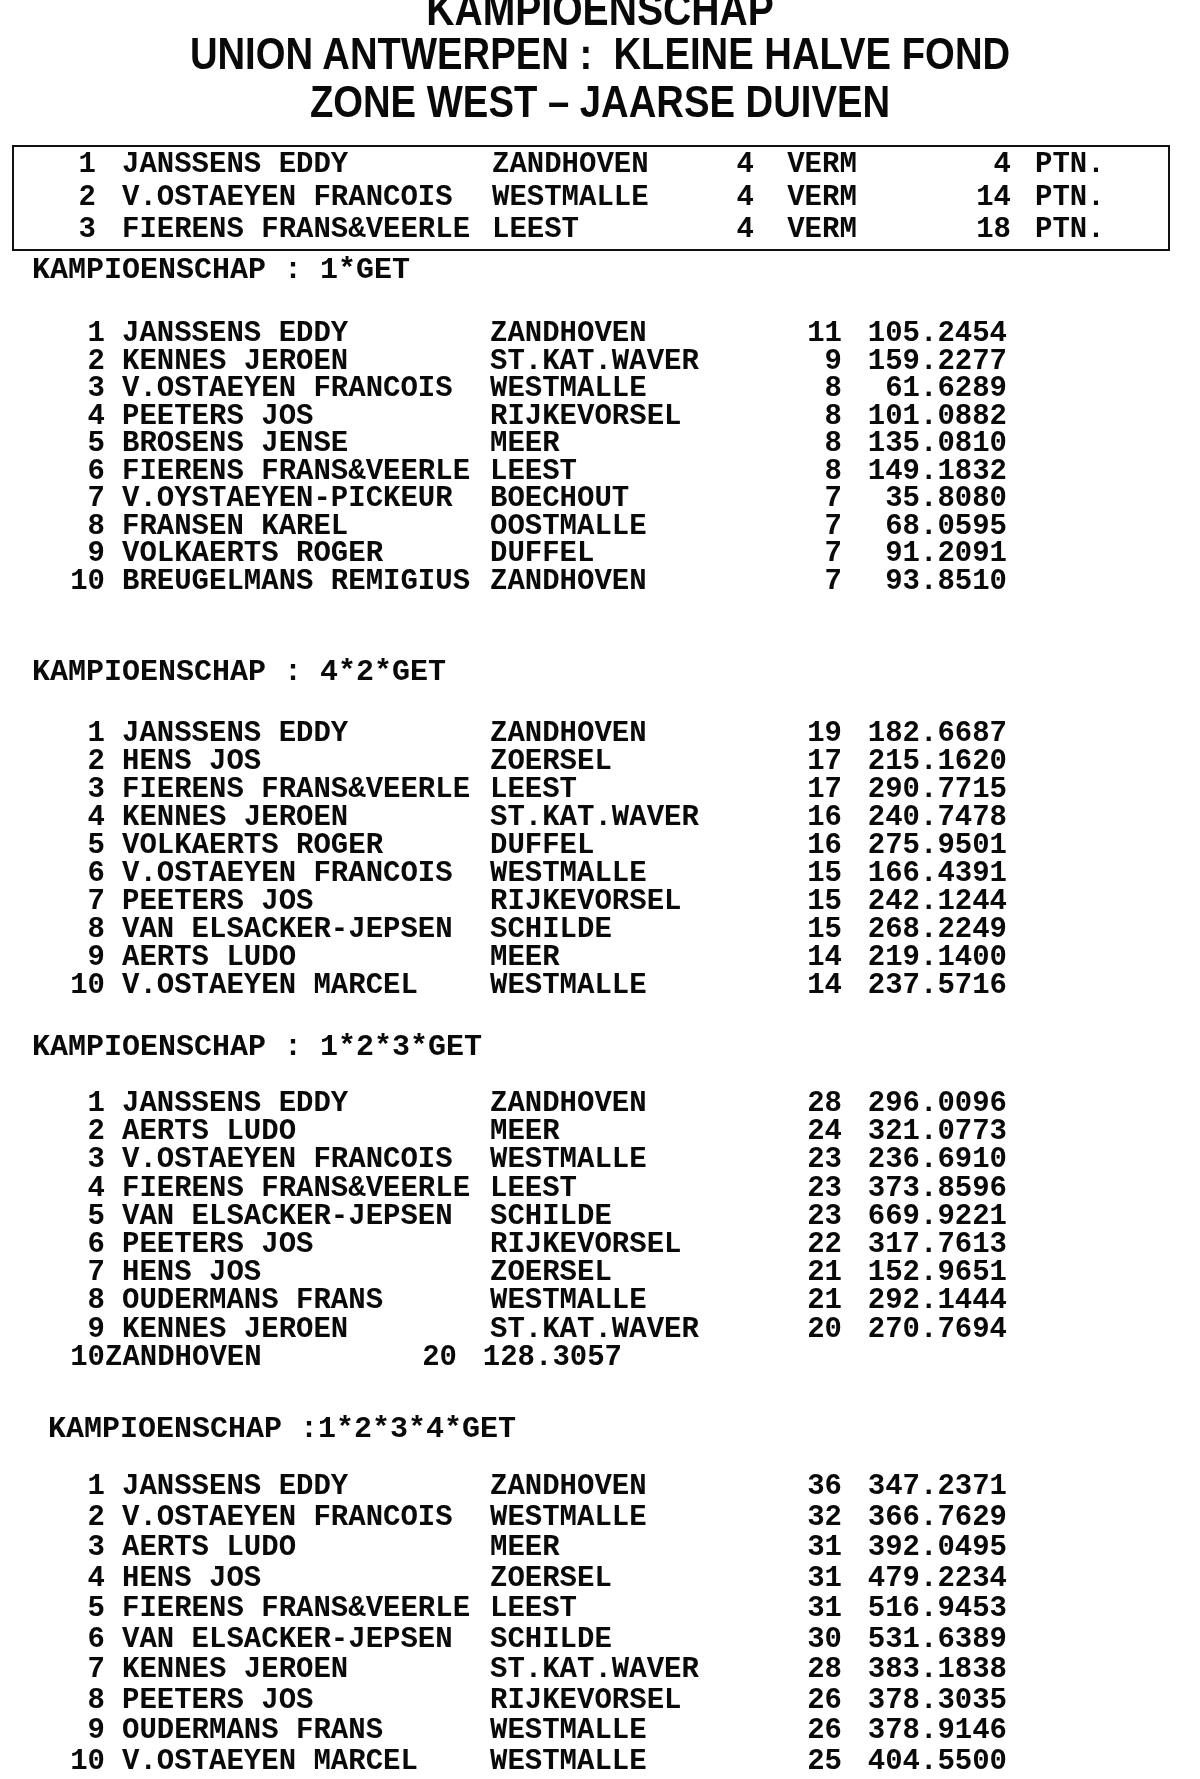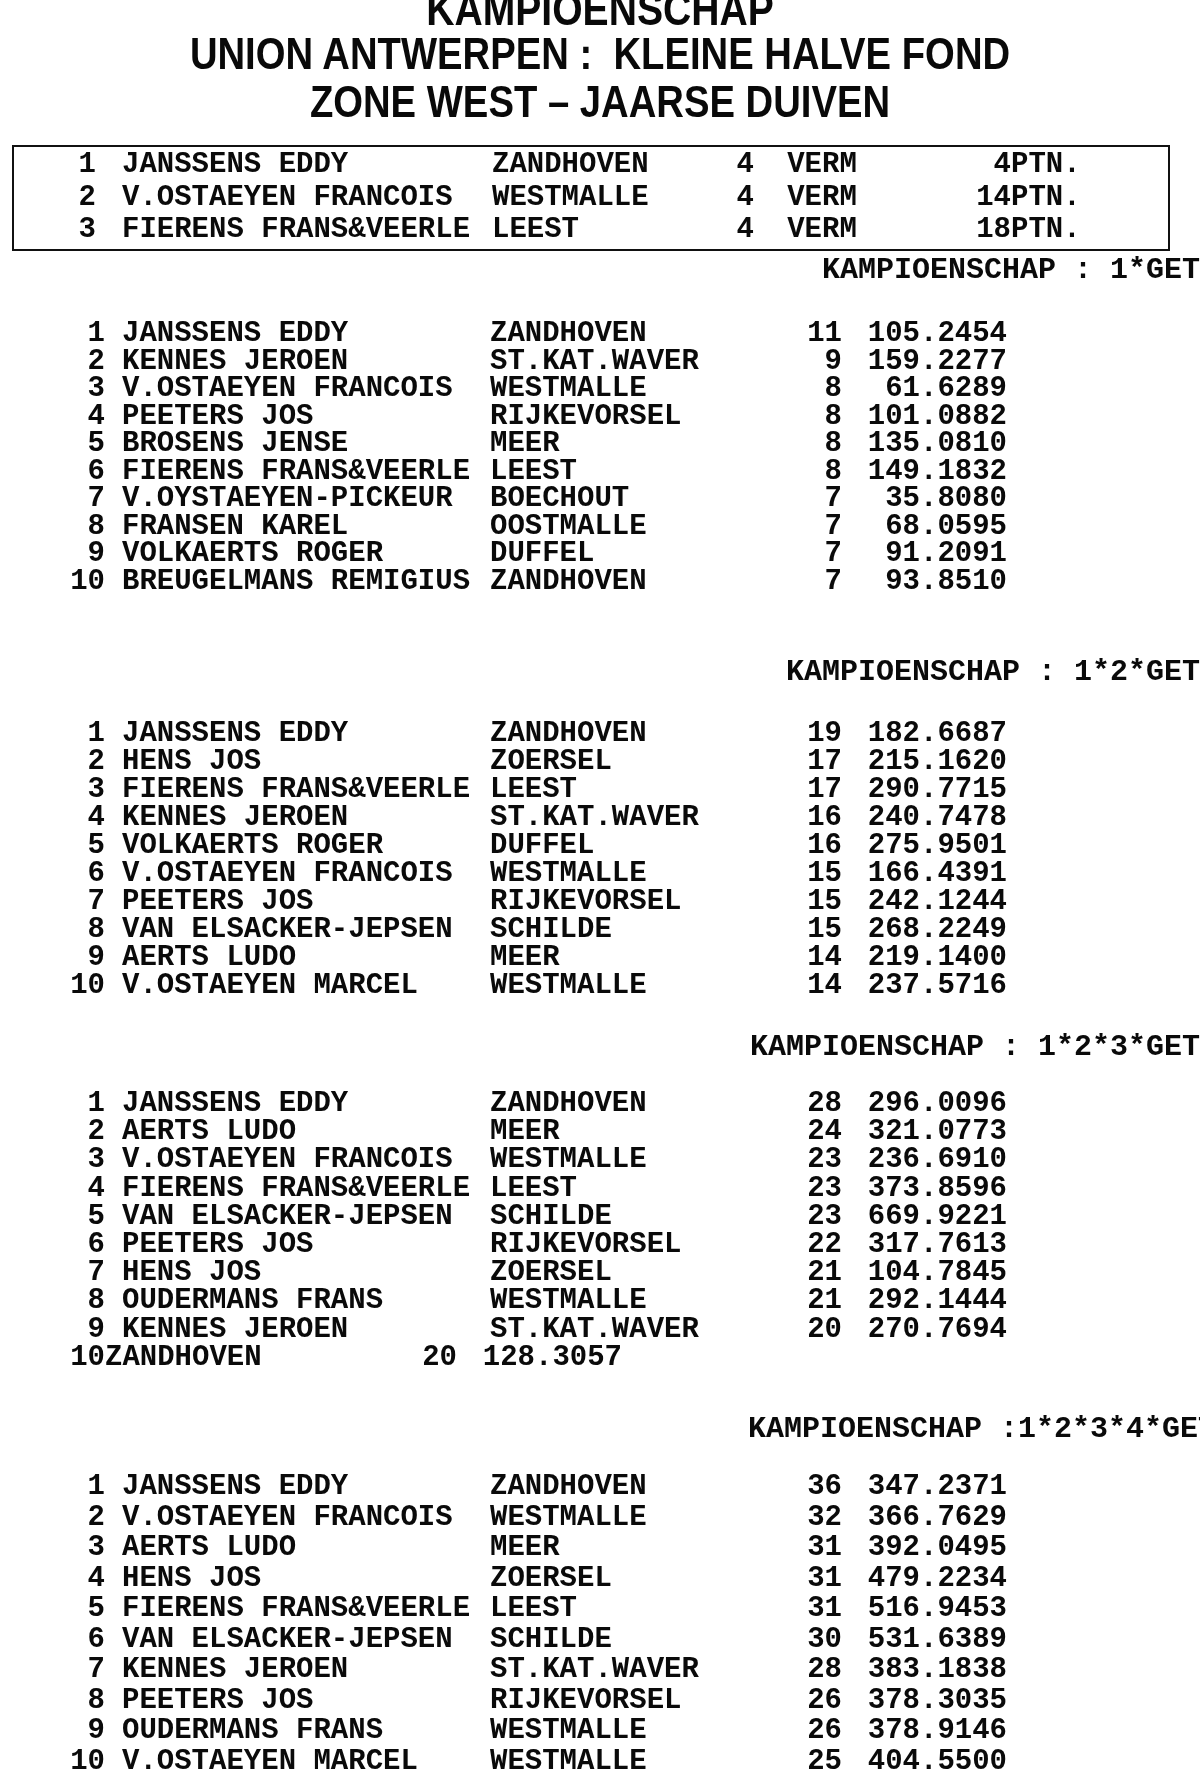--- a/index.html
+++ b/index.html
@@ -32,27 +32,27 @@
   .box-row {
     display:flex; height:32.5px; line-height:32.5px;
     font-weight:bold; font-size:29px; white-space:pre;
   }
   .b-rank  { width:82px;  text-align:right; }
   .b-name  { width:370px; margin-left:26px; }
   .b-city  { width:200px; }
   .b-count { width:62px;  text-align:right; }
   .b-verm  { width:92px;  margin-left:22px;text-align:center; }
   .b-pts   { width:143px; text-align:right; }
-  .b-ptn   { }
+  .b-ptn   { margin-left:24px; }
 
   
   .section-header {
     position:absolute; left:0; width:1200px;
-    text-align:right; font-weight:bold; font-size:30px;
-    line-height:34px; white-space:pre; color:#0a0a0a;
+    text-align:left; font-weight:bold; font-size:30px;
+    line-height:34px; white-space:pre; color:#0a0a0a;padding-left:32px;
   }
   .sec-h0 { top:253px; }
   .sec-h1 { top:655px; }
   .sec-h2 { top:1030px; }
   .sec-h3 { top:1412px;margin-left:16px; }
 
   .section-rows { position:absolute; left:0; width:1200px; }
   .sec-r0 { top:320px; }
   .sec-r1 { top:720px; }
   .sec-r2 { top:1090px; }
@@ -91,42 +91,42 @@
         <div class="row"><span class="r-rank">2</span><span class="r-name">KENNES JEROEN</span><span class="r-city">ST.KAT.WAVER</span><span class="r-count">9</span><span class="r-points">159.2277</span></div>
         <div class="row"><span class="r-rank">3</span><span class="r-name">V.OSTAEYEN FRANCOIS</span><span class="r-city">WESTMALLE</span><span class="r-count">8</span><span class="r-points">61.6289</span></div>
         <div class="row"><span class="r-rank">4</span><span class="r-name">PEETERS JOS</span><span class="r-city">RIJKEVORSEL</span><span class="r-count">8</span><span class="r-points">101.0882</span></div>
         <div class="row"><span class="r-rank">5</span><span class="r-name">BROSENS JENSE</span><span class="r-city">MEER</span><span class="r-count">8</span><span class="r-points">135.0810</span></div>
         <div class="row"><span class="r-rank">6</span><span class="r-name">FIERENS FRANS&amp;VEERLE</span><span class="r-city">LEEST</span><span class="r-count">8</span><span class="r-points">149.1832</span></div>
         <div class="row"><span class="r-rank">7</span><span class="r-name">V.OYSTAEYEN-PICKEUR</span><span class="r-city">BOECHOUT</span><span class="r-count">7</span><span class="r-points">35.8080</span></div>
         <div class="row"><span class="r-rank">8</span><span class="r-name">FRANSEN KAREL</span><span class="r-city">OOSTMALLE</span><span class="r-count">7</span><span class="r-points">68.0595</span></div>
         <div class="row"><span class="r-rank">9</span><span class="r-name">VOLKAERTS ROGER</span><span class="r-city">DUFFEL</span><span class="r-count">7</span><span class="r-points">91.2091</span></div>
         <div class="row"><span class="r-rank">10</span><span class="r-name">BREUGELMANS REMIGIUS</span><span class="r-city">ZANDHOVEN</span><span class="r-count">7</span><span class="r-points">93.8510</span></div>
       </div>
-      <div class="section-header sec-h1">KAMPIOENSCHAP : 1*2*GET</div>
+      <div class="section-header sec-h1">KAMPIOENSCHAP : 4*2*GET</div>
       <div class="section-rows sec-r1">
         <div class="row"><span class="r-rank">1</span><span class="r-name">JANSSENS EDDY</span><span class="r-city">ZANDHOVEN</span><span class="r-count">19</span><span class="r-points">182.6687</span></div>
         <div class="row"><span class="r-rank">2</span><span class="r-name">HENS JOS</span><span class="r-city">ZOERSEL</span><span class="r-count">17</span><span class="r-points">215.1620</span></div>
         <div class="row"><span class="r-rank">3</span><span class="r-name">FIERENS FRANS&amp;VEERLE</span><span class="r-city">LEEST</span><span class="r-count">17</span><span class="r-points">290.7715</span></div>
         <div class="row"><span class="r-rank">4</span><span class="r-name">KENNES JEROEN</span><span class="r-city">ST.KAT.WAVER</span><span class="r-count">16</span><span class="r-points">240.7478</span></div>
         <div class="row"><span class="r-rank">5</span><span class="r-name">VOLKAERTS ROGER</span><span class="r-city">DUFFEL</span><span class="r-count">16</span><span class="r-points">275.9501</span></div>
         <div class="row"><span class="r-rank">6</span><span class="r-name">V.OSTAEYEN FRANCOIS</span><span class="r-city">WESTMALLE</span><span class="r-count">15</span><span class="r-points">166.4391</span></div>
         <div class="row"><span class="r-rank">7</span><span class="r-name">PEETERS JOS</span><span class="r-city">RIJKEVORSEL</span><span class="r-count">15</span><span class="r-points">242.1244</span></div>
         <div class="row"><span class="r-rank">8</span><span class="r-name">VAN ELSACKER-JEPSEN</span><span class="r-city">SCHILDE</span><span class="r-count">15</span><span class="r-points">268.2249</span></div>
         <div class="row"><span class="r-rank">9</span><span class="r-name">AERTS LUDO</span><span class="r-city">MEER</span><span class="r-count">14</span><span class="r-points">219.1400</span></div>
         <div class="row"><span class="r-rank">10</span><span class="r-name">V.OSTAEYEN MARCEL</span><span class="r-city">WESTMALLE</span><span class="r-count">14</span><span class="r-points">237.5716</span></div>
       </div>
       <div class="section-header sec-h2">KAMPIOENSCHAP : 1*2*3*GET</div>
       <div class="section-rows sec-r2">
         <div class="row"><span class="r-rank">1</span><span class="r-name">JANSSENS EDDY</span><span class="r-city">ZANDHOVEN</span><span class="r-count">28</span><span class="r-points">296.0096</span></div>
         <div class="row"><span class="r-rank">2</span><span class="r-name">AERTS LUDO</span><span class="r-city">MEER</span><span class="r-count">24</span><span class="r-points">321.0773</span></div>
         <div class="row"><span class="r-rank">3</span><span class="r-name">V.OSTAEYEN FRANCOIS</span><span class="r-city">WESTMALLE</span><span class="r-count">23</span><span class="r-points">236.6910</span></div>
         <div class="row"><span class="r-rank">4</span><span class="r-name">FIERENS FRANS&amp;VEERLE</span><span class="r-city">LEEST</span><span class="r-count">23</span><span class="r-points">373.8596</span></div>
         <div class="row"><span class="r-rank">5</span><span class="r-name">VAN ELSACKER-JEPSEN</span><span class="r-city">SCHILDE</span><span class="r-count">23</span><span class="r-points">669.9221</span></div>
         <div class="row"><span class="r-rank">6</span><span class="r-name">PEETERS JOS</span><span class="r-city">RIJKEVORSEL</span><span class="r-count">22</span><span class="r-points">317.7613</span></div>
-        <div class="row"><span class="r-rank">7</span><span class="r-name">HENS JOS</span><span class="r-city">ZOERSEL</span><span class="r-count">21</span><span class="r-points">104.7845</span></div>
+        <div class="row"><span class="r-rank">7</span><span class="r-name">HENS JOS</span><span class="r-city">ZOERSEL</span><span class="r-count">21</span><span class="r-points">152.9651</span></div>
         <div class="row"><span class="r-rank">8</span><span class="r-name">OUDERMANS FRANS</span><span class="r-city">WESTMALLE</span><span class="r-count">21</span><span class="r-points">292.1444</span></div>
         <div class="row"><span class="r-rank">9</span><span class="r-name">KENNES JEROEN</span><span class="r-city">ST.KAT.WAVER</span><span class="r-count">20</span><span class="r-points">270.7694</span></div>
         <div class="row"><span class="r-rank">10</span><span class="r-city">ZANDHOVEN</span><span class="r-count">20</span><span class="r-points">128.3057</span></div>
       </div>
       <div class="section-header sec-h3">KAMPIOENSCHAP :1*2*3*4*GET</div>
       <div class="section-rows sec-r3">
         <div class="row"><span class="r-rank">1</span><span class="r-name">JANSSENS EDDY</span><span class="r-city">ZANDHOVEN</span><span class="r-count">36</span><span class="r-points">347.2371</span></div>
         <div class="row"><span class="r-rank">2</span><span class="r-name">V.OSTAEYEN FRANCOIS</span><span class="r-city">WESTMALLE</span><span class="r-count">32</span><span class="r-points">366.7629</span></div>
         <div class="row"><span class="r-rank">3</span><span class="r-name">AERTS LUDO</span><span class="r-city">MEER</span><span class="r-count">31</span><span class="r-points">392.0495</span></div>
         <div class="row"><span class="r-rank">4</span><span class="r-name">HENS JOS</span><span class="r-city">ZOERSEL</span><span class="r-count">31</span><span class="r-points">479.2234</span></div>

